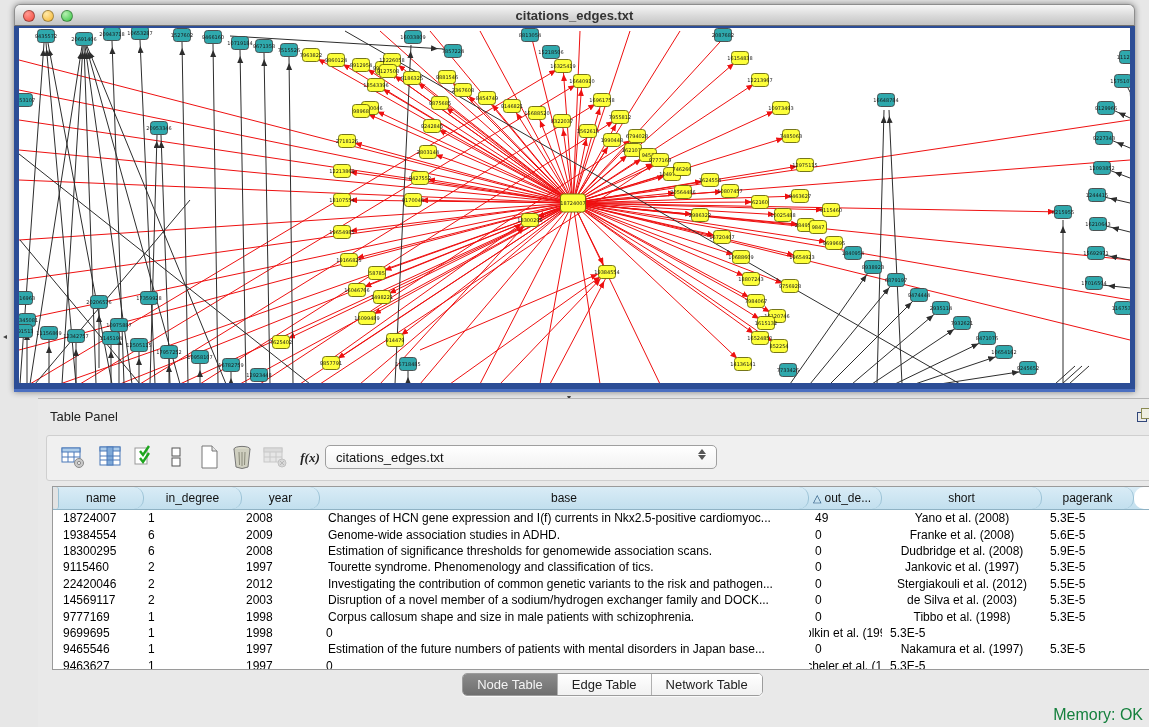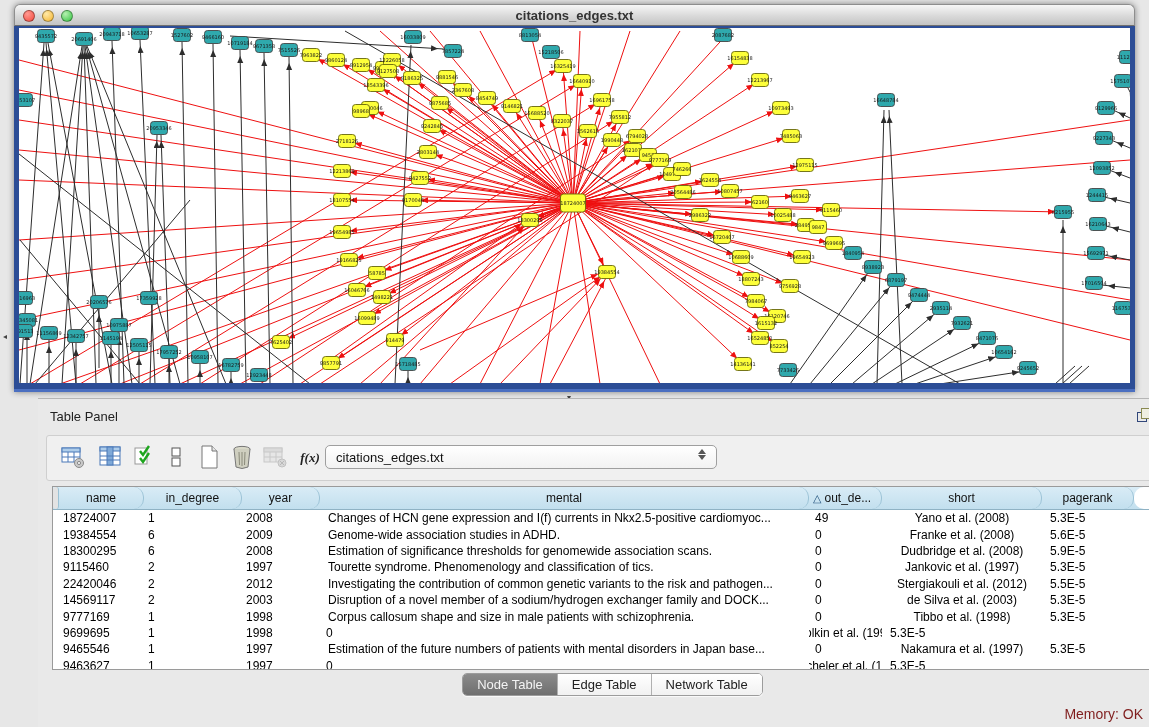--- a/index.html
+++ b/index.html
@@ -82,21 +82,21 @@
 
   .tabs{position:absolute;left:0;top:274px;width:100%;height:26px;display:flex;justify-content:center;}
   .segmented{display:flex;height:21px;border:1px solid #9c9c9c;border-radius:5px;overflow:hidden;background:#fff;
              box-shadow:0 1px 1px rgba(255,255,255,.8);}
   .seg{padding:0 14px;font-size:13px;color:#222;background:linear-gradient(#ffffff,#f1f1f1);
        border-right:1px solid #b0b0b0;display:flex;align-items:center;cursor:default;}
   .seg:last-child{border-right:none;text-align:center;}
   .seg.active{background:linear-gradient(#8b8b8b,#6f6f6f);color:#f4f4f4;}
 
   .statusbar{position:absolute;left:0;bottom:0;width:100%;height:30px;}
-  .mem-label{position:absolute;right:44px;top:8px;font-size:14px;color:#7f1d1d;}
+  .mem-label{position:absolute;right:44px;top:8px;font-size:16px;color:#15803d;}
   .mem-dot{position:absolute;right:22px;top:6px;width:15px;height:15px;border-radius:50%;
            background:radial-gradient(circle at 35% 30%,#8fe68f,#35b43b);border:1px solid #555;box-sizing:border-box;}
 </style>
 </head>
 <body>
 
 <div class="stage">
 
   <div class="net-window">
     <div class="titlebar">
@@ -654,21 +654,21 @@
           <div class="th">
             <span>name</span>
           </div>
           <div class="th">
             <span>in_degree</span>
           </div>
           <div class="th">
             <span>year</span>
           </div>
           <div class="th">
-            <span>mental</span>
+            <span>base</span>
           </div>
           <div class="th left">
             <span class="sortind">△</span>
             <span>out_de...</span>
           </div>
           <div class="th">
             <span>short</span>
           </div>
           <div class="th">
             <span>pagerank</span>

